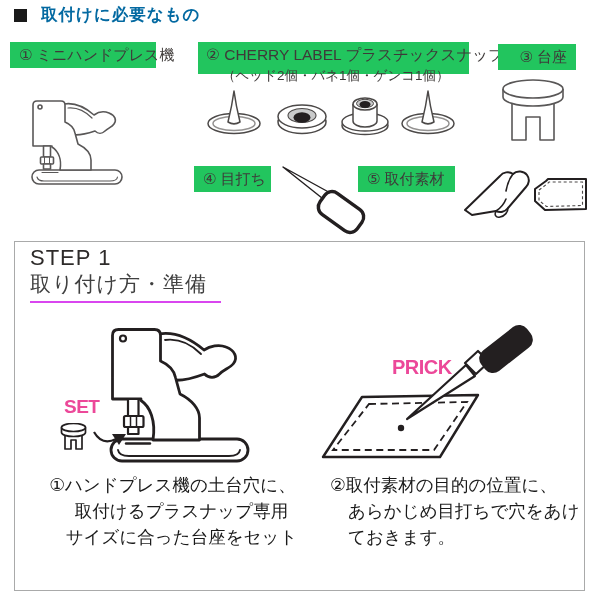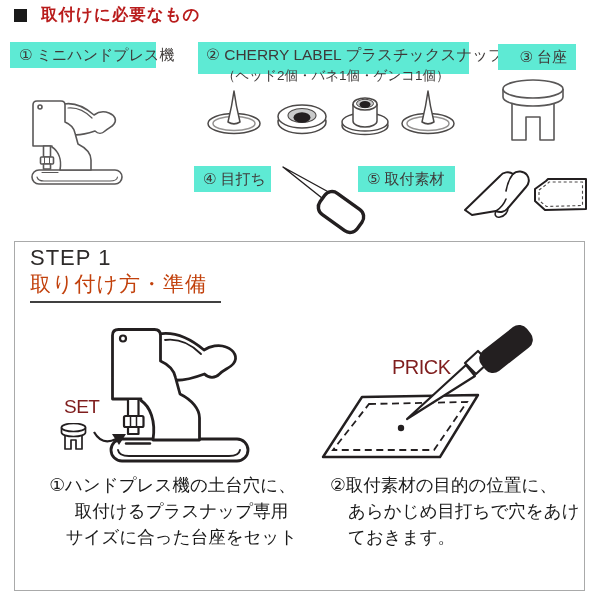--- a/index.html
+++ b/index.html
@@ -1,37 +1,37 @@
 <!DOCTYPE html>
 <html><head>
 <meta charset="utf-8">
 <style>
   html,body{margin:0;padding:0;background:#fff;}
   #page{position:relative;width:600px;height:600px;background:#ffffff;overflow:hidden;
         font-family:"Liberation Sans","DejaVu Sans",sans-serif;color:#3e3a39;}
   .abs{position:absolute;}
   
   #hdr-sq{left:14px;top:9px;width:13px;height:13px;background:#1a1a1a;}
-  #hdr-title{left:41px;top:4px;font-size:16.5px;font-weight:600;letter-spacing:1px;color:#b91c1c;}
+  #hdr-title{left:41px;top:4px;font-size:16.5px;font-weight:600;letter-spacing:1px;color:#0369a1;}
   
-  .tag{background:#5eead4;color:#3e3a39;font-size:15px;line-height:26px;height:26px;
+  .tag{background:#22c55e;color:#3e3a39;font-size:15px;line-height:26px;height:26px;
        white-space:nowrap;padding:0 9px;box-sizing:border-box;}
   #tag1{left:10px;top:42px;width:146px;}
   #tag2{left:198px;top:42px;width:271px;height:32px;padding:2px 8px 0 8px;line-height:normal;}
   #tag2 .l1{font-size:15.5px;line-height:22px;white-space:nowrap;}
   #tag2 .l2{font-size:13.5px;line-height:20px;padding-left:16px;white-space:nowrap;}
   #tag3{left:498px;top:44px;width:78px;text-align:right;}
   #tag4{left:194px;top:166px;width:77px;}
   #tag5{left:358px;top:166px;width:97px;}
   
   #stepbox{left:14px;top:241px;width:571px;height:350px;border:1px solid #a9aaaa;box-sizing:border-box;background:#fff;}
   #step-title{left:30px;top:245px;font-size:22px;letter-spacing:1px;color:#2e2b2a;}
-  #step-sub{left:30px;top:270px;font-size:21px;letter-spacing:1px;color:#c2410c;
-            border-bottom:2px solid #404040;padding:0 14px 3px 0;}
-  .caption{font-weight:normal;color:#7f1d1d;letter-spacing:-0.5px;}
+  #step-sub{left:30px;top:270px;font-size:21px;letter-spacing:1px;color:#404040;
+            border-bottom:2px solid #d946ef;padding:0 14px 3px 0;}
+  .caption{font-weight:bold;color:#ec4899;letter-spacing:-0.5px;}
   #set-cap{left:64px;top:396px;font-size:19px;}
   #prick-cap{left:392px;top:356px;font-size:20px;}
   .ins{font-size:17.5px;line-height:26px;color:#1a1a1a;}
   .ins .indent{padding-left:18px;}
   #ins1{left:30px;top:472px;width:285px;text-align:center;}
   #ins2{left:330px;top:472px;width:250px;}
   svg{display:block;}
 </style>
 </head>
 <body>

